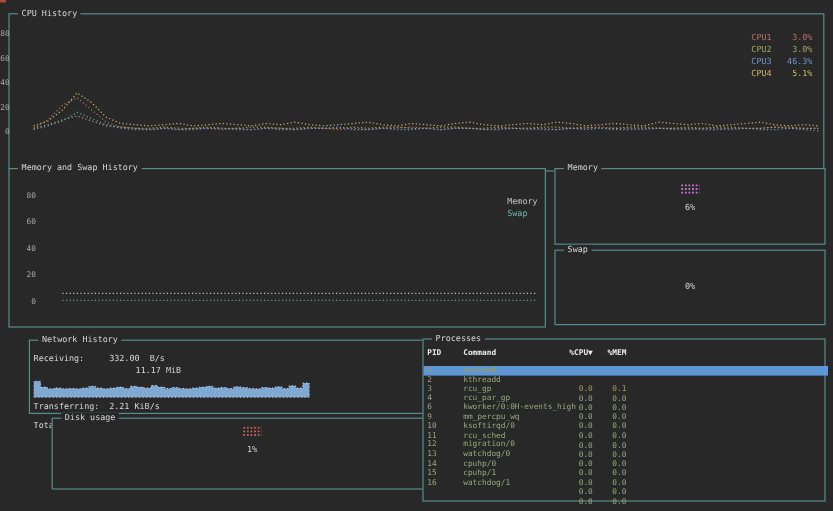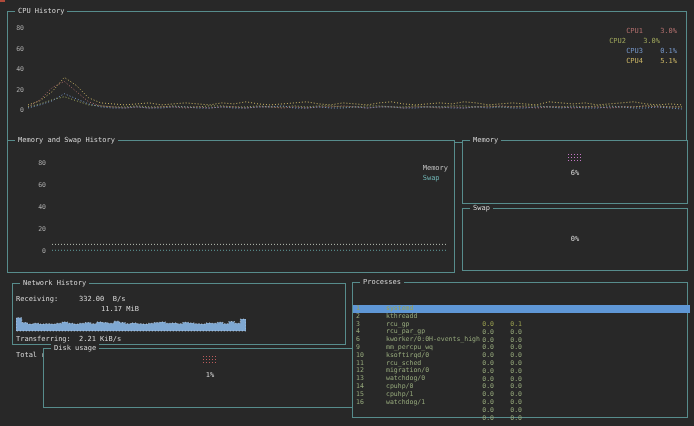--- a/index.html
+++ b/index.html
@@ -7,21 +7,21 @@
     width:694px;height:426px;position:relative;overflow:hidden;
     background:#282828;
     font-family:"DejaVu Sans Mono","Liberation Mono",monospace;
     -webkit-font-smoothing:none;
   }
   .panel{position:absolute;border:1px solid #578c8c;background:#282828;box-sizing:border-box;}
   .panel-title{
     position:absolute;top:-5px;left:7px;background:#282828;padding:0 3px;
     font-size:7px;line-height:9px;color:#d6d6d6;white-space:nowrap;
   }
-  .ticks span{position:absolute;right:0;font-size:6.5px;color:#a8a8a8;line-height:7px;margin-left:44px;}
+  .ticks span{position:absolute;right:16px;font-size:6.5px;color:#a8a8a8;line-height:7px;margin-left:44px;}
   .ticks{position:absolute;}
   svg{position:absolute;display:block;}
   
   #cpu-panel{left:7px;top:11px;width:680px;height:132px;}
   #cpu-ticks{left:4px;top:0;width:12px;height:110px;}
   #cpu-legend{position:absolute;right:9px;top:14px;font-size:7px;line-height:10px;}
   .lg-row{display:flex;justify-content:flex-end;gap:8px;}
   .lg-name{text-align:left;}
   .lg-val{width:26px;text-align:right;}
   
@@ -35,21 +35,21 @@
   .donut{
     position:absolute;left:50%;transform:translateX(-50%);
     width:16px;height:9px;
     background-size:3px 3px;
   }
   .gauge-pct{
     position:absolute;left:0;width:100%;text-align:center;
     font-size:7px;color:#d6d6d6;
   }
   
-  #network-panel{left:12px;top:283px;width:334px;height:62px;padding-left:24px;}
+  #network-panel{left:24px;top:283px;width:334px;height:62px;padding-left:24px;}
   .net-line{position:absolute;left:3px;font-size:7px;color:#d8d8d8;white-space:pre;}
   .net-val{position:absolute;font-size:7px;color:#d8d8d8;white-space:pre;}
   
   #processes-panel{left:352px;top:282px;width:336px;height:136px;}
   .proc-grid{display:grid;grid-template-columns:30px 84px 24px 28px;padding-left:3px;}
   #proc-header{position:absolute;left:0;top:7px;width:100%;font-size:6.5px;color:#eaeaea;font-weight:bold;}
   #proc-header span:nth-child(3),#proc-header span:nth-child(4){text-align:right;}
   #proc-rows{position:absolute;left:0;top:22px;width:100%;}
   .proc-row{font-size:6.5px;line-height:7.8px;height:7.8px;color:#95a87b;width:100%;}
   .proc-row span{white-space:nowrap;overflow:visible;}
@@ -75,27 +75,27 @@
       <polyline points="2.0,86.9 14.1,79.8 26.2,67.6 38.3,61.4 50.4,71.6 62.6,81.8 74.7,85.9 86.8,86.9 98.9,88.0 111.0,86.9 123.1,88.0 135.2,86.9 147.3,86.9 159.4,88.0 171.6,86.9 183.7,88.0 195.8,86.9 207.9,86.9 220.0,88.0 232.1,86.9 244.2,86.9 256.3,88.0 268.4,86.9 280.6,88.0 292.7,86.9 304.8,86.9 316.9,85.9 329.0,86.9 341.1,88.0 353.2,86.9 365.3,86.9 377.4,88.0 389.6,86.9 401.7,86.9 413.8,88.0 425.9,86.9 438.0,88.0 450.1,86.9 462.2,86.9 474.3,85.9 486.4,86.9 498.6,86.9 510.7,88.0 522.8,86.9 534.9,86.9 547.0,88.0 559.1,86.9 571.2,86.9 583.3,88.0 595.4,86.9 607.6,86.9 619.7,85.9 631.8,86.9 643.9,86.9 656.0,86.9" fill="none" stroke="#b4706e" stroke-width="1" stroke-dasharray="1 2"></polyline>
       <polyline points="2.0,86.9 14.1,83.9 26.2,79.8 38.3,76.7 50.4,80.8 62.6,84.9 74.7,85.9 86.8,86.9 98.9,86.9 111.0,85.9 123.1,86.9 135.2,86.9 147.3,85.9 159.4,86.9 171.6,86.9 183.7,85.9 195.8,85.9 207.9,86.9 220.0,86.9 232.1,85.9 244.2,86.9 256.3,86.9 268.4,85.9 280.6,86.9 292.7,85.9 304.8,85.9 316.9,86.9 329.0,86.9 341.1,85.9 353.2,85.9 365.3,86.9 377.4,86.9 389.6,85.9 401.7,86.9 413.8,86.9 425.9,85.9 438.0,85.9 450.1,86.9 462.2,85.9 474.3,86.9 486.4,86.9 498.6,85.9 510.7,85.9 522.8,86.9 534.9,86.9 547.0,85.9 559.1,86.9 571.2,85.9 583.3,85.9 595.4,86.9 607.6,86.9 619.7,85.9 631.8,85.9 643.9,86.9 656.0,86.9" fill="none" stroke="#a0a85c" stroke-width="1" stroke-dasharray="1 2"></polyline>
       <polyline points="2.0,88.0 14.1,84.9 26.2,80.8 38.3,73.7 50.4,78.8 62.6,83.9 74.7,86.9 86.8,88.0 98.9,88.0 111.0,86.9 123.1,88.0 135.2,88.0 147.3,86.9 159.4,86.9 171.6,88.0 183.7,88.0 195.8,86.9 207.9,88.0 220.0,88.0 232.1,86.9 244.2,86.9 256.3,85.9 268.4,88.0 280.6,88.0 292.7,86.9 304.8,88.0 316.9,88.0 329.0,86.9 341.1,88.0 353.2,86.9 365.3,86.9 377.4,88.0 389.6,88.0 401.7,86.9 413.8,86.9 425.9,88.0 438.0,88.0 450.1,86.9 462.2,88.0 474.3,86.9 486.4,88.0 498.6,88.0 510.7,86.9 522.8,86.9 534.9,88.0 547.0,86.9 559.1,88.0 571.2,88.0 583.3,86.9 595.4,86.9 607.6,88.0 619.7,88.0 631.8,86.9 643.9,88.0 656.0,89.0" fill="none" stroke="#7596c8" stroke-width="1" stroke-dasharray="1 2"></polyline>
       <polyline points="2.0,84.9 14.1,80.8 26.2,71.6 38.3,57.4 50.4,65.5 62.6,77.8 74.7,82.9 86.8,83.9 98.9,84.9 111.0,83.9 123.1,82.9 135.2,84.9 147.3,83.9 159.4,82.9 171.6,83.9 183.7,84.9 195.8,82.9 207.9,83.9 220.0,81.8 232.1,83.9 244.2,84.9 256.3,83.9 268.4,82.9 280.6,81.8 292.7,83.9 304.8,84.9 316.9,82.9 329.0,83.9 341.1,84.9 353.2,82.9 365.3,81.8 377.4,83.9 389.6,84.9 401.7,83.9 413.8,82.9 425.9,83.9 438.0,81.8 450.1,82.9 462.2,84.9 474.3,83.9 486.4,82.9 498.6,83.9 510.7,84.9 522.8,81.8 534.9,82.9 547.0,83.9 559.1,82.9 571.2,84.9 583.3,83.9 595.4,82.9 607.6,81.8 619.7,83.9 631.8,84.9 643.9,83.9 656.0,84.9" fill="none" stroke="#cdb766" stroke-width="1" stroke-dasharray="1 2"></polyline>
     </svg>
   <div id="cpu-legend">
       <div class="lg-row" style="color: rgb(180, 112, 110);">
         <span class="lg-name">CPU1</span>
         <span class="lg-val">3.0%</span>
       </div>
-      <div class="lg-row" style="color: rgb(160, 168, 92); justify-content: center;">
+      <div class="lg-row" style="color: rgb(160, 168, 92);">
         <span class="lg-name">CPU2</span>
         <span class="lg-val">3.0%</span>
       </div>
       <div class="lg-row" style="color: rgb(117, 150, 200);">
         <span class="lg-name">CPU3</span>
-        <span class="lg-val">0.1%</span>
+        <span class="lg-val">46.3%</span>
       </div>
       <div class="lg-row" style="color: rgb(205, 183, 102); margin-left: 34px;">
         <span class="lg-name">CPU4</span>
         <span class="lg-val">5.1%</span>
       </div>
     </div>
 </div>
 
 <div class="panel" id="memswap-panel">
   <span class="panel-title">Memory and Swap History</span>
@@ -141,20 +141,26 @@
 </div>
 
 <div class="panel" id="disk-panel">
   <span class="panel-title">Disk usage</span>
   <div class="donut" id="disk-donut" style="top: 6px; background-image: radial-gradient(0.8px, rgb(192, 92, 92) 90%, transparent 100%);"></div>
   <div class="gauge-pct" style="top:22px;">1%</div>
 </div>
 
 <div class="panel" id="processes-panel">
   <span class="panel-title">Processes</span>
+  <div class="proc-grid" id="proc-header">
+    <span>PID</span>
+    <span>Command</span>
+    <span>%CPU▼</span>
+    <span>%MEM</span>
+  </div>
   <div id="proc-rows">
       <div class="proc-row proc-grid sel">
         <span class="c-pid">1</span>
         <span class="c-cmd">systemd</span>
         <span class="c-cpu">0.0</span>
         <span class="c-mem">0.1</span>
       </div>
       <div class="proc-row proc-grid">
         <span class="c-pid">2</span>
         <span class="c-cmd">kthreadd</span>

